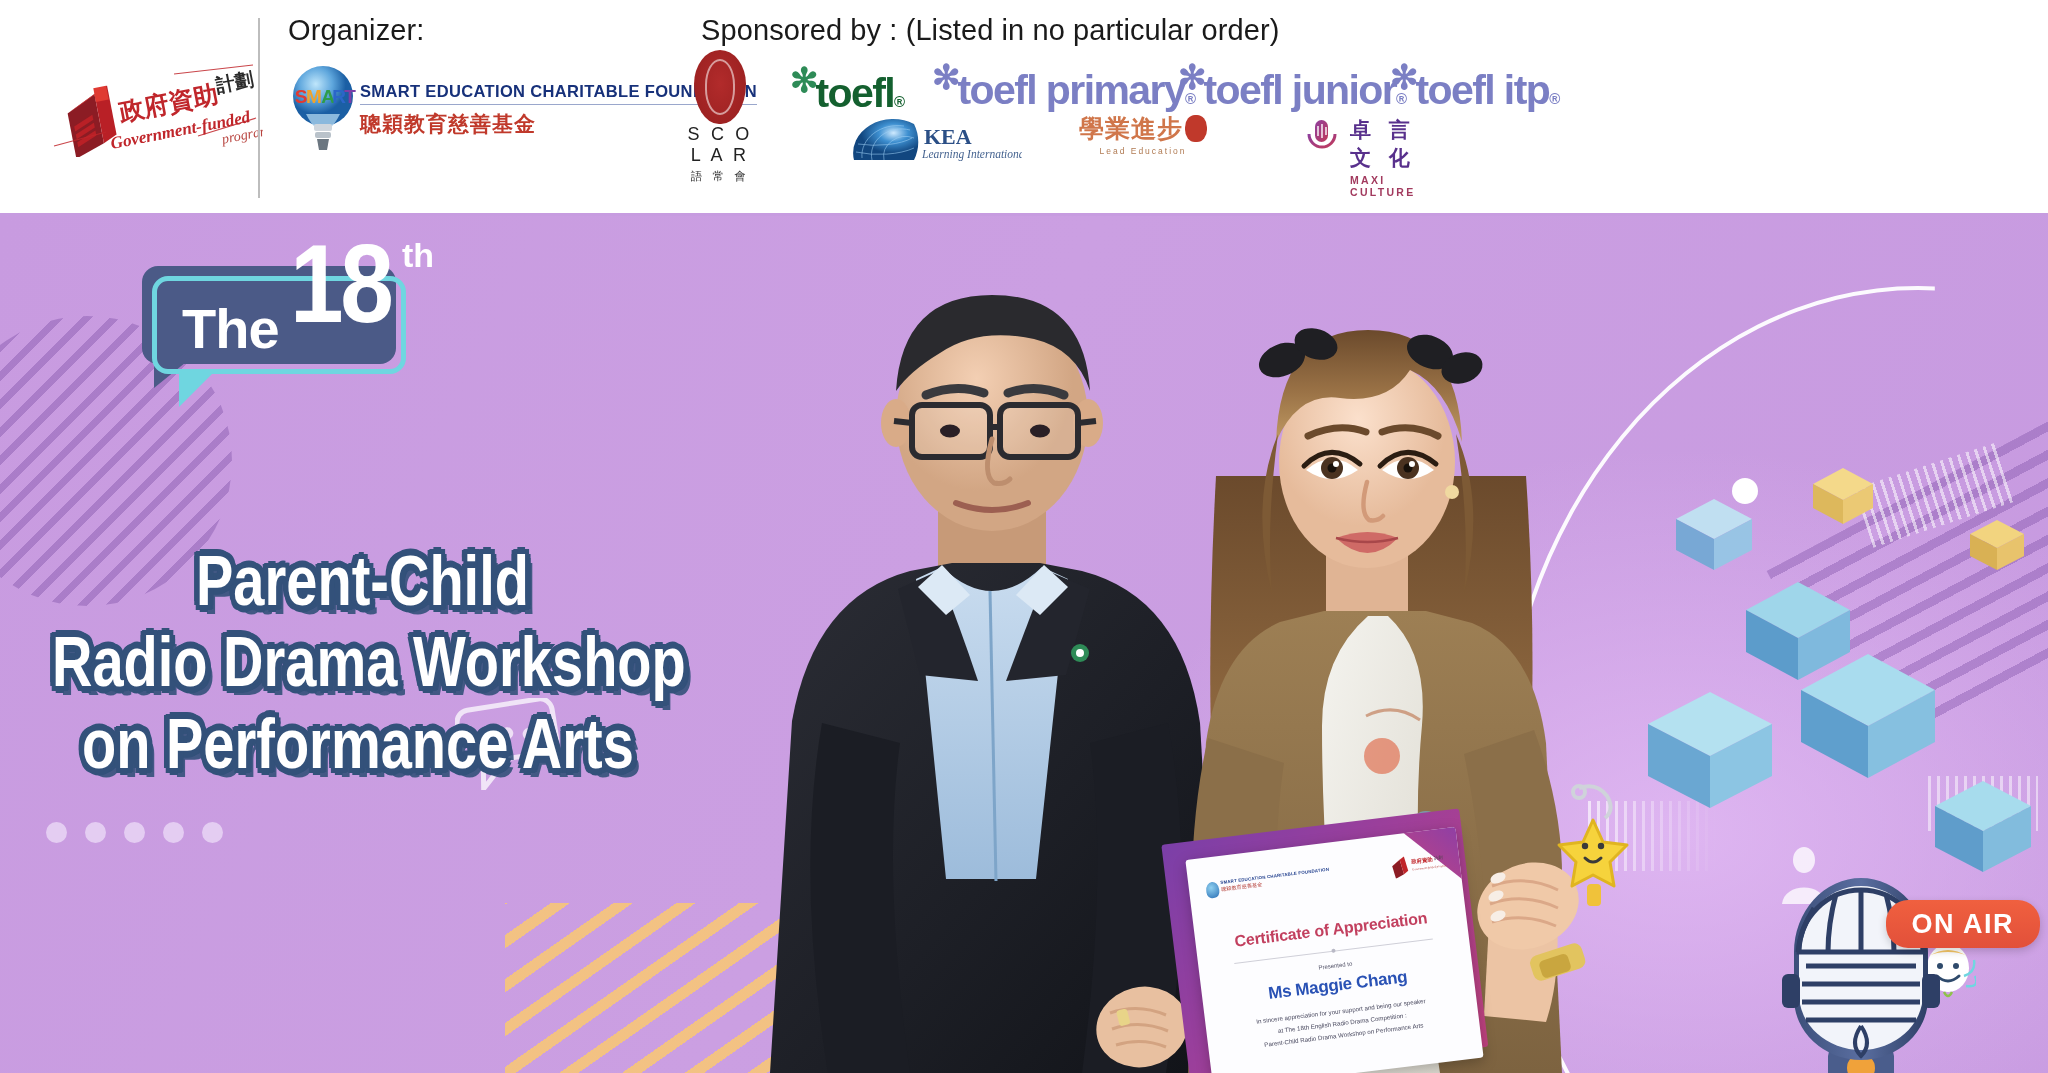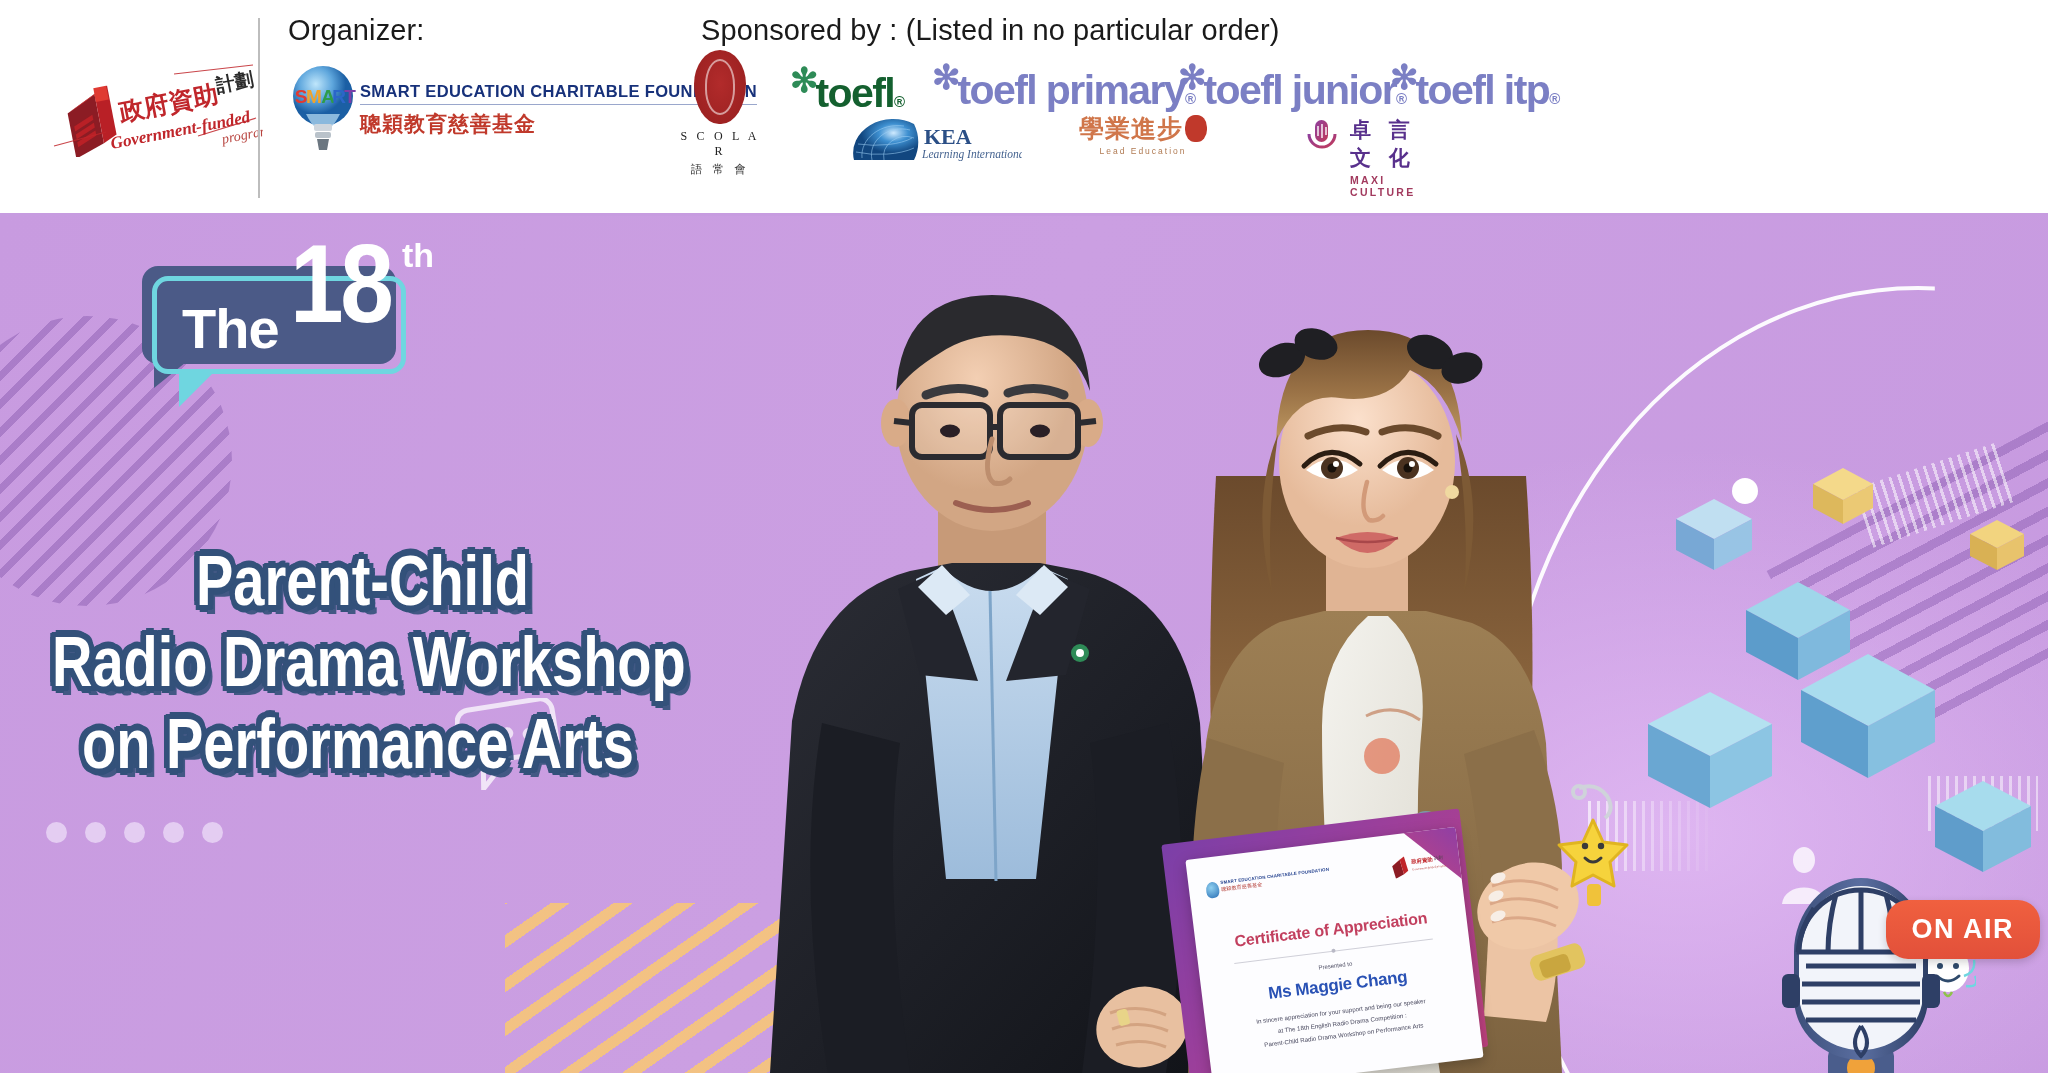--- a/index.html
+++ b/index.html
@@ -35,22 +35,22 @@
 
   
   .lg { position:absolute; }
 
   .scolar { left:680px; top:50px; width:80px; height:112px; text-align:center; }
   .scolar .seal { width:52px; height:74px; margin:0 auto;
         background:radial-gradient(ellipse at 50% 45%, #b22b2b 0%, #9e2222 70%, #8e1d1d 100%);
         border-radius:50% 50% 48% 48% / 46% 46% 54% 54%; position:relative; }
   .scolar .seal::after{content:"";position:absolute;inset:9px 11px;
         border:2px solid rgba(255,255,255,.55);border-radius:50%/46%;}
-  .scolar .sn { font-family:Liberation Serif, serif; font-size:12px;
-        letter-spacing:3.2px; color:#222; margin-top:5px; }
+  .scolar .sn { font-family:Liberation Sans, sans-serif; font-size:18px;
+        letter-spacing:3.2px; color:#222; }
   .scolar .sc { font-size:11.5px; letter-spacing:3.5px; color:#333; margin-top:3px; }
 
   .toeic  { left:790px;  top:60px; }
   .tprim  { left:932px;  top:57px; }
   .tjun   { left:1178px; top:57px; }
   .titp   { left:1390px; top:57px; }
   .ets { font-size:41px; font-weight:bold; letter-spacing:-1.6px; white-space:nowrap; }
   .ets .ast { font-size:34px; vertical-align:super; letter-spacing:-3px; }
   .ets .reg { font-size:15px; vertical-align:baseline; }
   .ets.green { color:#14602f; }
@@ -118,21 +118,21 @@
   
   .cube { position:absolute; }
   .cube svg { display:block; }
 
   .person-ico { position:absolute; right:218px; top:630px; width:52px; height:58px;
       opacity:.85; }
   .gears-ico { position:absolute; right:58px; top:680px; width:56px; height:46px; opacity:.75; }
   .mask-ico  { position:absolute; right:72px; top:726px; width:56px; height:58px; }
 
   
-  .onair { position:absolute; right:8px; top:684px; height:59px; padding:0 26px;
+  .onair { position:absolute; right:8px; top:684px; height:48px; padding:0 26px;
       display:flex; align-items:center; border-radius:22px;
       background:linear-gradient(180deg,#f0603f,#e2503a);
       color:#fff; font-size:27px; font-weight:bold; letter-spacing:1.5px;
       box-shadow:0 3px 8px rgba(0,0,0,.18); }
 
   
   .bigmic { position:absolute; right:92px; top:640px; width:190px; height:290px; }
 
   
   .title-block { position:absolute; left:0; top:216px; width:760px; height:857px;

